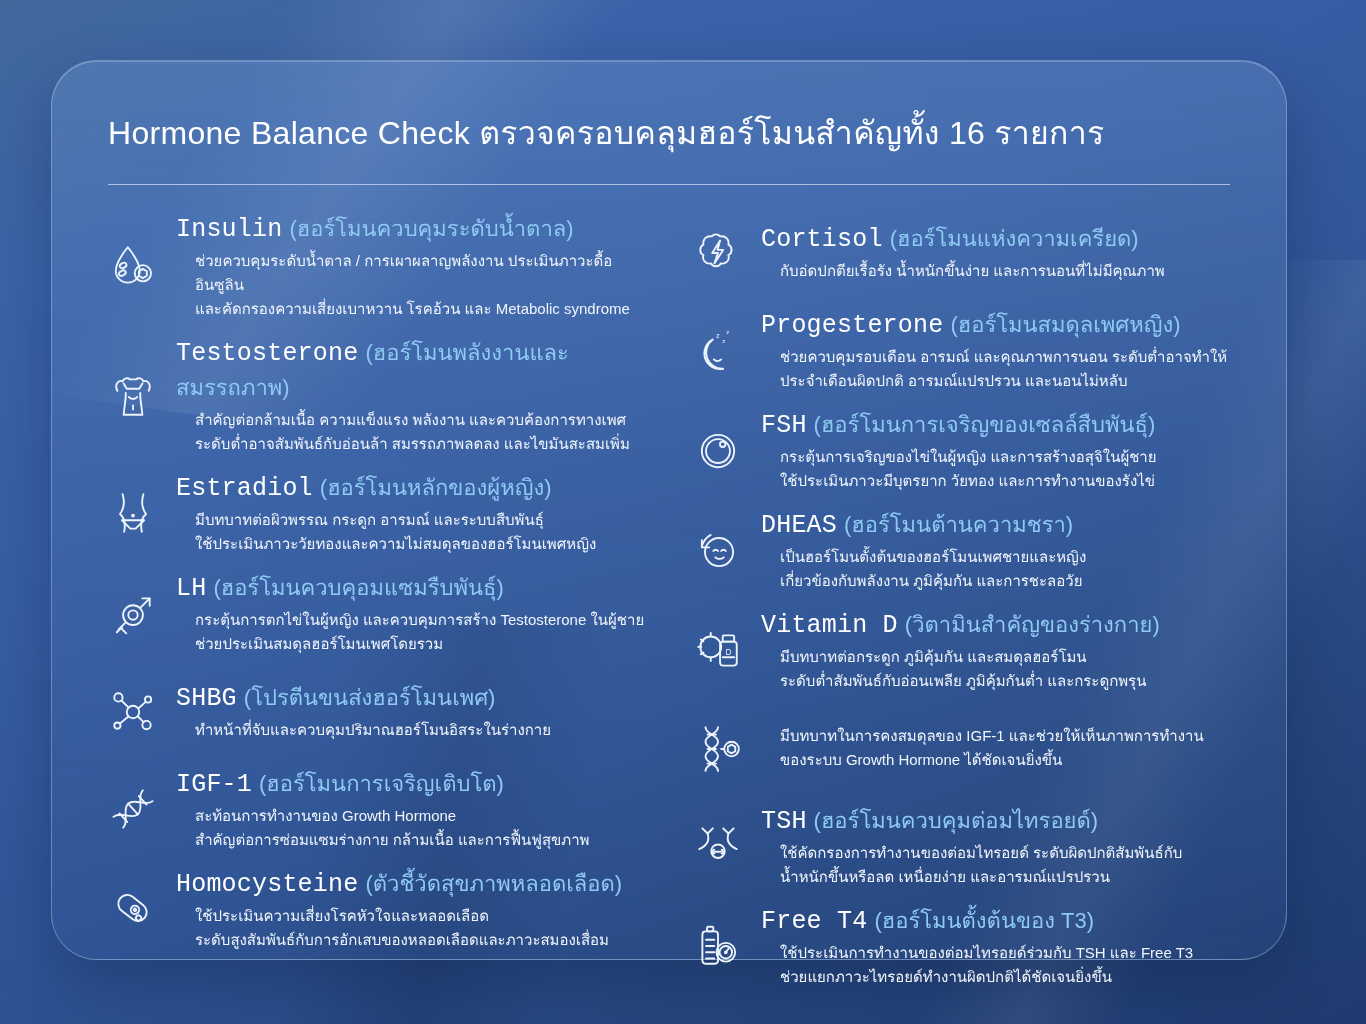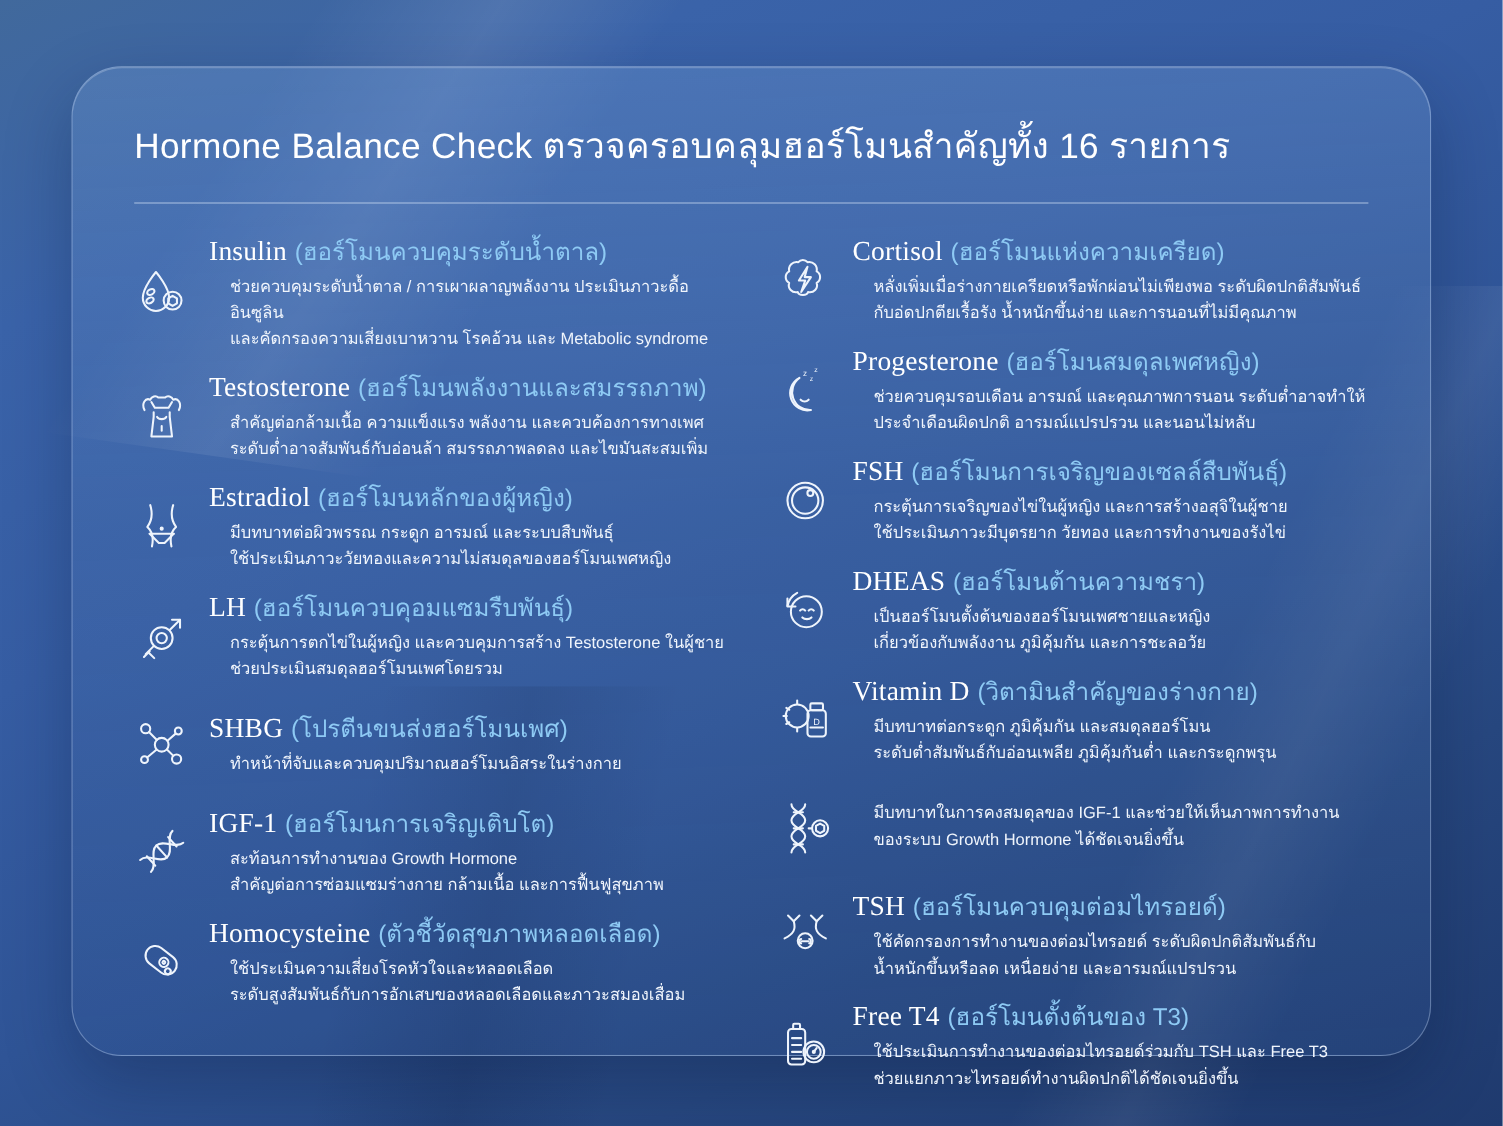--- a/index.html
+++ b/index.html
@@ -20,21 +20,21 @@
   .streak.s2 {
     right:-250px; top:260px; width:900px; height:900px;
     background:linear-gradient(115deg, rgba(255,255,255,0) 42%, rgba(255,255,255,0.07) 50%, rgba(255,255,255,0) 58%);
   }
   .streak.s3 {
     left:-100px; bottom:-300px; width:1000px; height:700px;
     background:linear-gradient(100deg, rgba(10,25,60,0) 40%, rgba(10,25,60,0.18) 52%, rgba(10,25,60,0) 64%);
   }
 
   .card {
-    position:absolute; left:65px; top:60px; width:1236px; height:900px;
+    position:absolute; left:51px; top:60px; width:1236px; height:900px;
     border-radius:46px;
     background:linear-gradient(178deg, rgba(110,152,208,0.34) 0%, rgba(78,118,178,0.26) 45%, rgba(48,84,145,0.22) 100%);
     border:1.5px solid rgba(205,224,248,0.35);
     box-shadow:0 24px 60px rgba(8,22,55,0.28), inset 0 1px 0 rgba(255,255,255,0.22);
   }
   .card-inner { padding:34px 56px 0 56px; height:100%; }
 
   .page-title {
     color:#ffffff; font-size:32px; font-weight:400; letter-spacing:0.3px;
     padding-top:12px;
@@ -50,21 +50,21 @@
   .col { display:flex; flex-direction:column; row-gap:14px; }
 
   .item { display:flex; align-items:center; gap:18px; min-height:82px; }
   .icon { width:50px; height:50px; flex:none; color:#eef4fc; display:flex; align-items:center; justify-content:center; }
   .icon svg { width:50px; height:50px; stroke:#eef4fc; fill:none; stroke-width:1.8; stroke-linecap:round; stroke-linejoin:round; }
   .icon svg text { stroke:none; fill:#eef4fc; font-family:"Liberation Sans", sans-serif; }
 
   .txt { flex:1; }
   .titleline { margin-bottom:3px; }
   .hname {
-    font-family:Liberation Serif, serif;
+    font-family:Liberation Mono, monospace;
     font-size:25px; color:#ffffff; letter-spacing:0.2px;
   }
   .htag { font-size:22px; color:#8ecaf4; margin-left:7px; }
   .hdesc { font-size:15px; color:#f0f5fc; line-height:1.6;margin-left:19px; }
 </style>
 </head>
 <body>
 
 <div class="streak s1"></div>
 <div class="streak s2"></div>
@@ -212,21 +212,20 @@
 
         <div class="item">
           <div class="icon">
             <svg viewBox="0 0 48 48">
                 <path d="M18 9c-5-1-9 3-8 8-4 2-4 8 0 10-1.5 5 2.5 9 7.5 8 1 3.5 8 3.5 9 0 5 1 9-3 7.5-8 4-2 4-8 0-10 1-5-3-9-8-8-2-2.5-6-2.5-8 0Z"></path>
                 <path d="M26 13l-7.5 12h5.5l-3.5 10 8.5-13h-5.5z"></path>
               </svg>
           </div>
           <div class="txt">
             <div class="titleline"><span class="hname">Cortisol</span><span class="htag">(ฮอร์โมนแห่งความเครียด)</span></div>
-            <div class="hdesc">หลั่งเพิ่มเมื่อร่างกายเครียดหรือพักผ่อนไม่เพียงพอ ระดับผิดปกติสัมพันธ์</div>
             <div class="hdesc">กับอ่ดปกตียเรื้อรัง น้ำหนักขึ้นง่าย และการนอนที่ไม่มีคุณภาพ</div>
           </div>
         </div>
 
         <div class="item">
           <div class="icon">
             <svg viewBox="0 0 48 48">
                 <path d="M29 42a15 15 0 0 1-10-28 15.5 15.5 0 0 0 10 28Z"></path>
                 <path d="M20 33c2 2 5 2 7 0"></path>
                 <text x="22" y="12" font-size="7">z</text>

